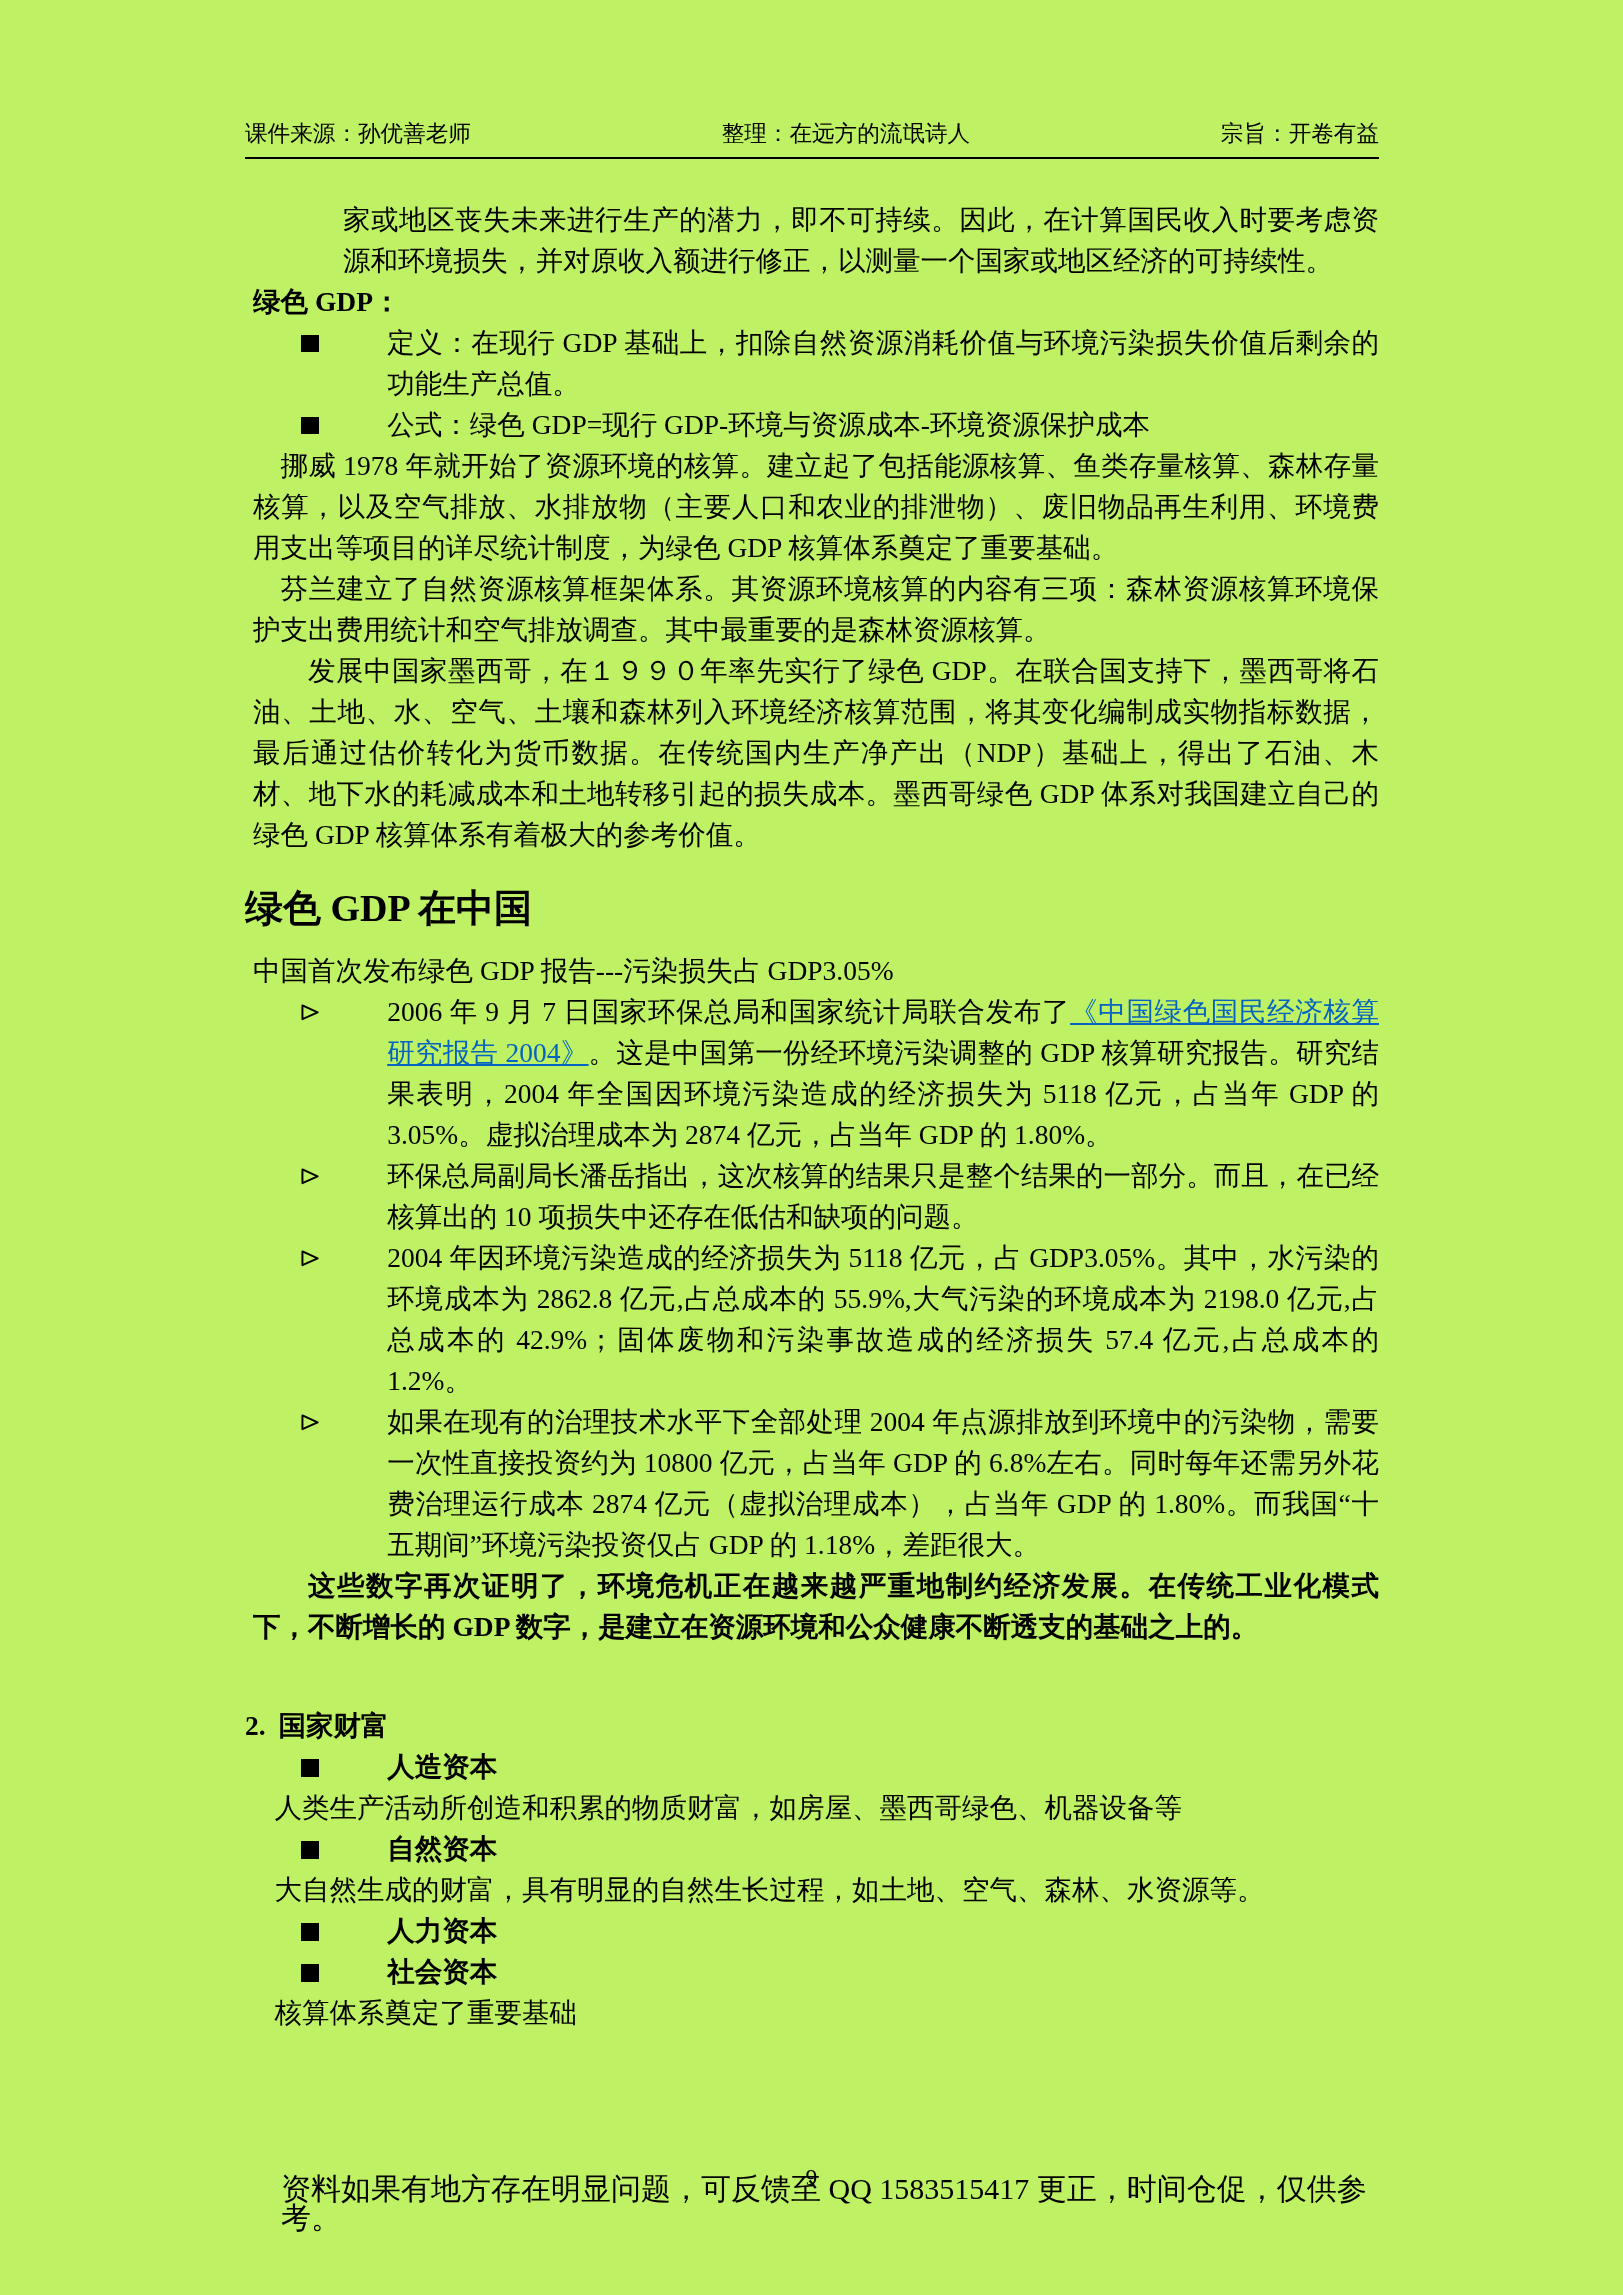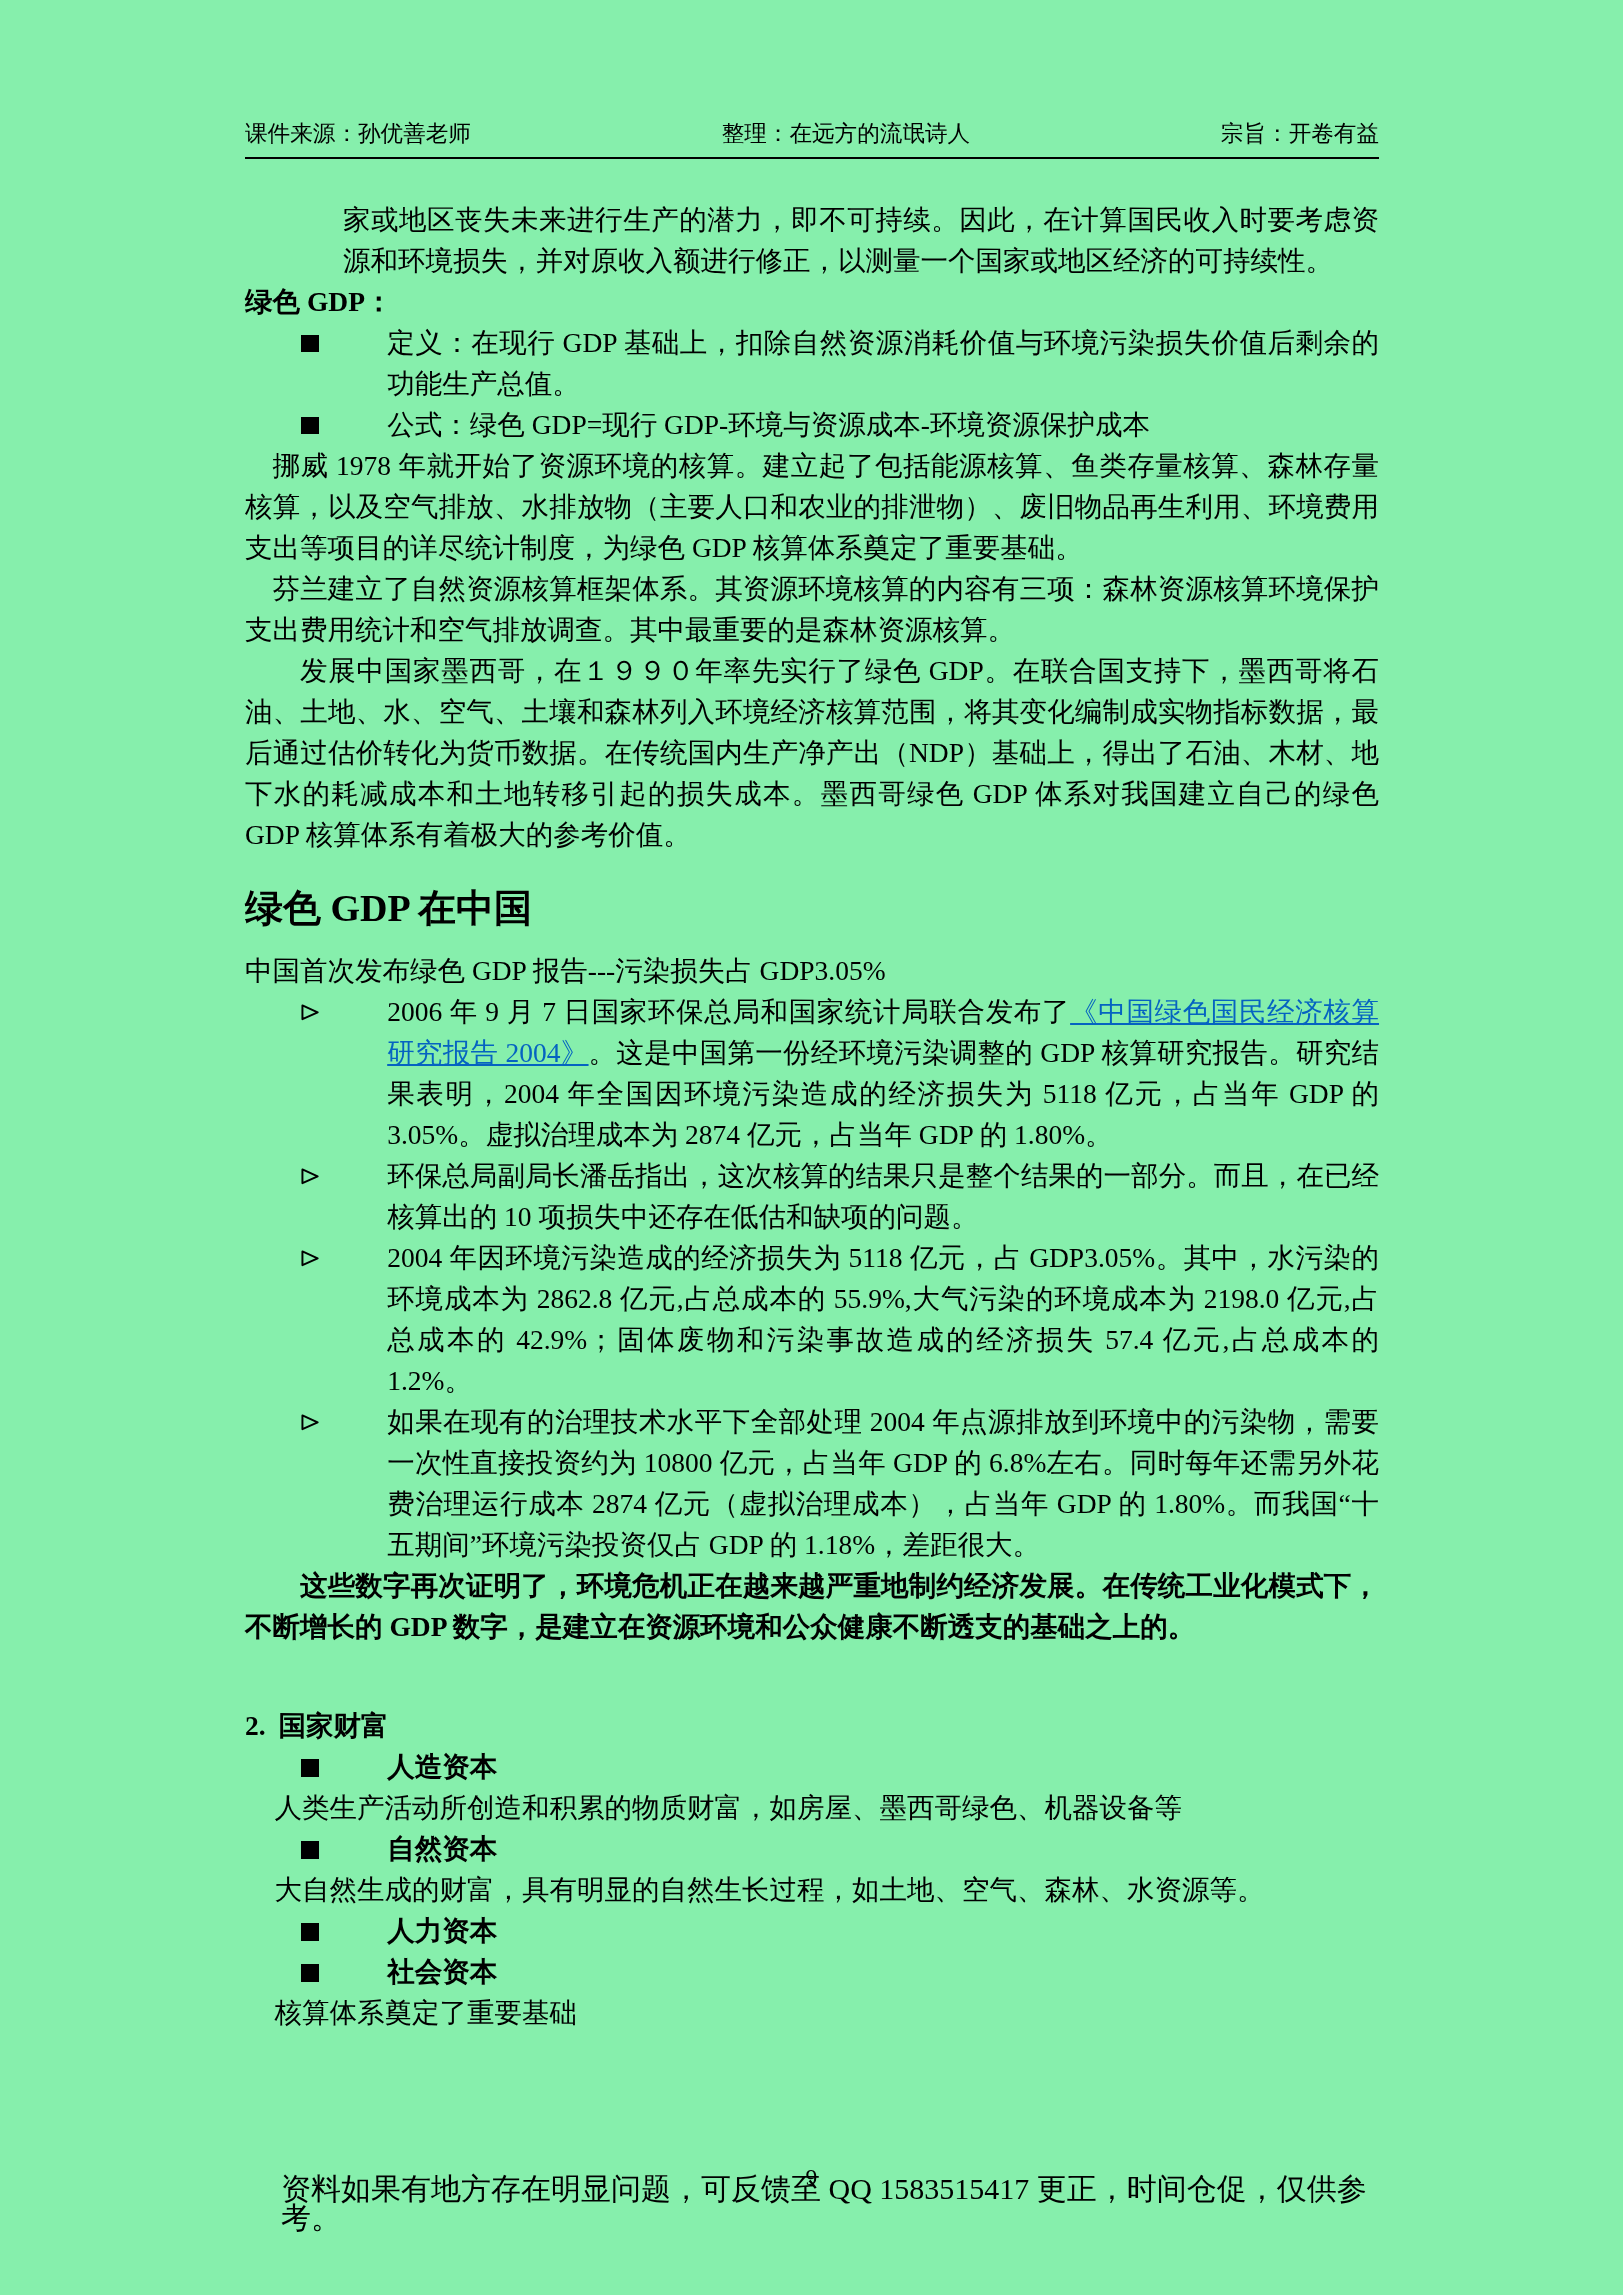--- a/index.html
+++ b/index.html
@@ -1,41 +1,41 @@
 <!DOCTYPE html>
 <html style="font-size:7.9px"><head>
 <meta charset="utf-8">
 <title>Document Page</title>
 <style>
   html,body{margin:0;padding:0;}
   body{background:#d9d9d9;}
   .page{
     position:relative;
     width:1623px;height:2295px;
-    background:#86efac;
+    background:#bef264;
     color:#000000;
     font-family:"Liberation Serif","DejaVu Serif",serif;
     overflow:hidden;
   }
   
   .hdr{
     position:absolute;top:119px;left:245px;right:244px;
     display:flex;justify-content:space-between;
     font-size:22.6px;line-height:30px;
   }
   .hdr-rule{
     position:absolute;top:157px;left:245px;right:244px;
     height:0;border-top:2px solid #000;
   }
   
   .content{
     position:absolute;top:199px;left:245px;right:244px;
     font-size:27.5px;line-height:41px;
   }
-  .para{text-align:justify;}
+  .para{text-align:justify;margin-left:8px;}
   .b{font-weight:bold;}
   .cont{margin-left:98px;}
   .ind1{text-indent:27.5px;}
   .ind2{text-indent:55px;}
   .row{display:flex;align-items:flex-start;gap:45px;}
   .sq{flex:0 0 17.7px;width:17.7px;height:17.7px;background:#000;margin:12.8px 23.6px 0 56px;}
   .arrowbox{flex:0 0 22.6px;width:22.6px;height:22.6px;margin:9.8px 20.6px 0 54px;}
   .arrowbox svg{display:block;}
   .btxt{flex:1;text-align:justify;margin:0;}
   .h1{font-size:38px;line-height:52px;font-weight:700;margin:26.5px 0 16.7px;}

